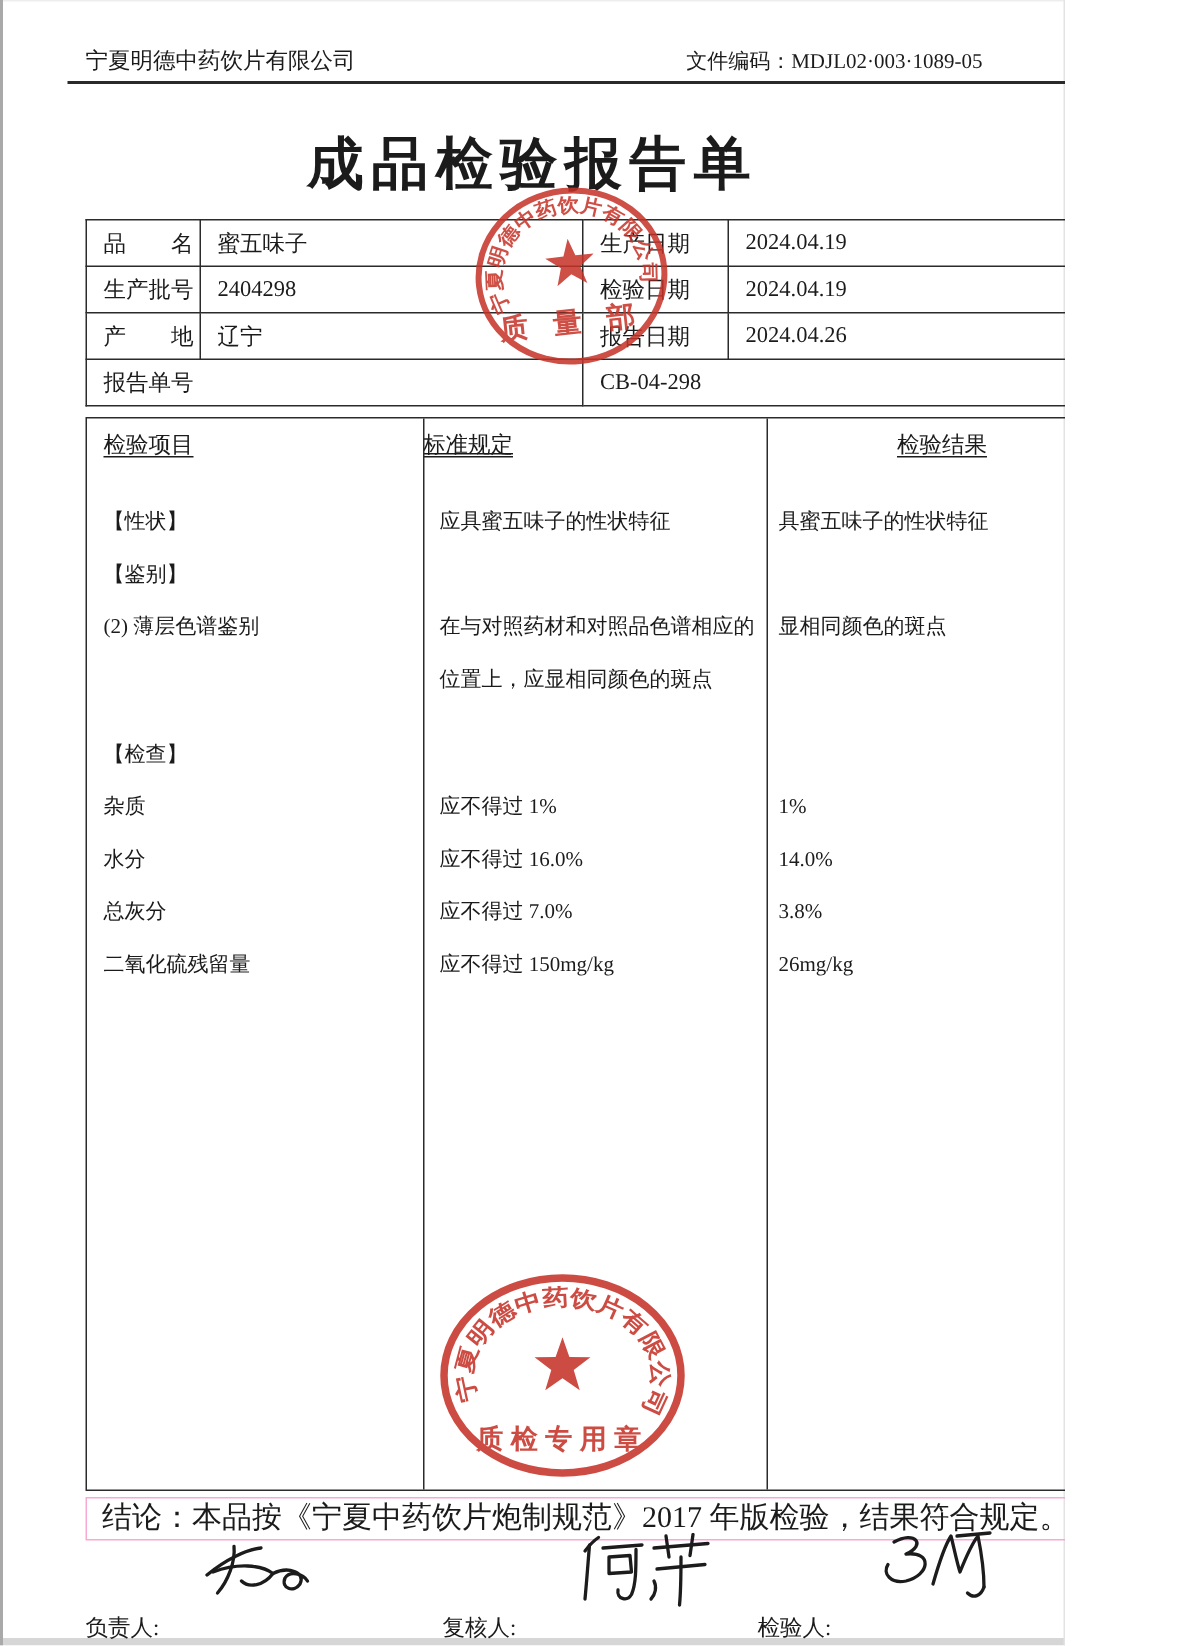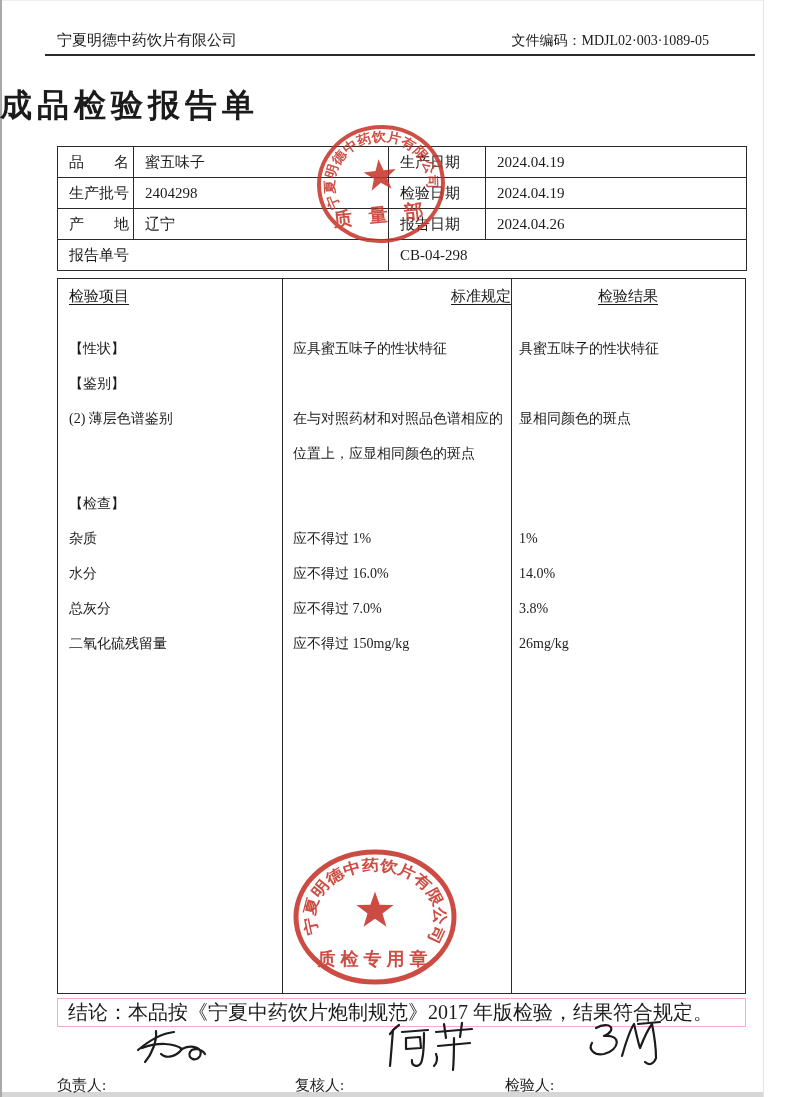--- a/index.html
+++ b/index.html
@@ -1,40 +1,40 @@
 <!DOCTYPE html>
 <html><head>
 <meta charset="utf-8">
 <style>
   * { box-sizing: border-box; margin: 0; padding: 0; }
   body { background: #ffffff; }
   .page {
-    position: relative; width: 764px; height: 1097px; background: #fff;
+    position: relative; width: 710px; height: 1097px; background: #fff;
     font-family: "Liberation Serif", "DejaVu Serif", serif; color: #1b1b1b;
     overflow: hidden;
     box-shadow: inset 2px 0 0 #a9a9a9, inset -1px 0 0 #e3e3e3,
                 inset 0 -5px 0 #d6d6d6, inset 0 1px 0 #ededed;
     padding-left: 12px;
   }
   .company { position: absolute; left: 57px; top: 31px; font-size: 15px; }
   .doccode { position: absolute; right: 55px; top: 32px; font-size: 14px; }
   .rule { position: absolute; left: 45px; top: 54px; width: 710px; height: 2px; background: #2a2a2a; }
-  .title { position: absolute; left: 0; right: 0; top: 84px; text-align: left;
-           font-size: 32px; font-weight: bold; letter-spacing: 5px; }
+  .title { position: absolute; left: 0; right: 0; top: 84px; text-align: center;
+           font-size: 38px; font-weight: bold; letter-spacing: 5px; }
   table.info { position: absolute; left: 57px; top: 146px; width: 689px;
                border-collapse: collapse; table-layout: fixed; }
   table.info td { border: 1px solid #2b2b2b; height: 31px; font-size: 15px;
                   padding: 0 4px 0 11px; white-space: nowrap; overflow: hidden; }
   .main { position: absolute; left: 57px; top: 278px; width: 689px; height: 716px;
           border: 1px solid #2b2b2b; }
   .vline { position: absolute; top: 0; bottom: 0; width: 1px; background: #2b2b2b; }
   .v1 { left: 224px; } .v2 { left: 453px; }
   .mhead { display: flex; height: 34px; align-items: center; font-size: 15px; }
   .mh1 { width: 224px; padding-left: 11px; }
-  .mh2 { width: 229px; text-align: right; }
+  .mh2 { width: 229px; text-align: left; text-decoration: underline; }
   .mh3 { flex: 1; text-align: center; }
   .mhead span { text-decoration: underline; text-underline-offset: 3px; }
   .tbody { padding-top: 18px; }
   .mrow { display: flex; font-size: 14px; line-height: 35px; min-height: 35px; }
   .c1 { width: 224px; padding-left: 11px; }
   .c2 { width: 229px; padding: 0 8px 0 11px; }
   .c3 { flex: 1; padding-left: 8px; }
   .gap { margin-top: 15px; }
   .concl { position: absolute; left: 57px; top: 998px; width: 689px; height: 29px;
            border: 1px solid #f9a8d4; font-size: 20px; line-height: 27px; padding-left: 10px; }

